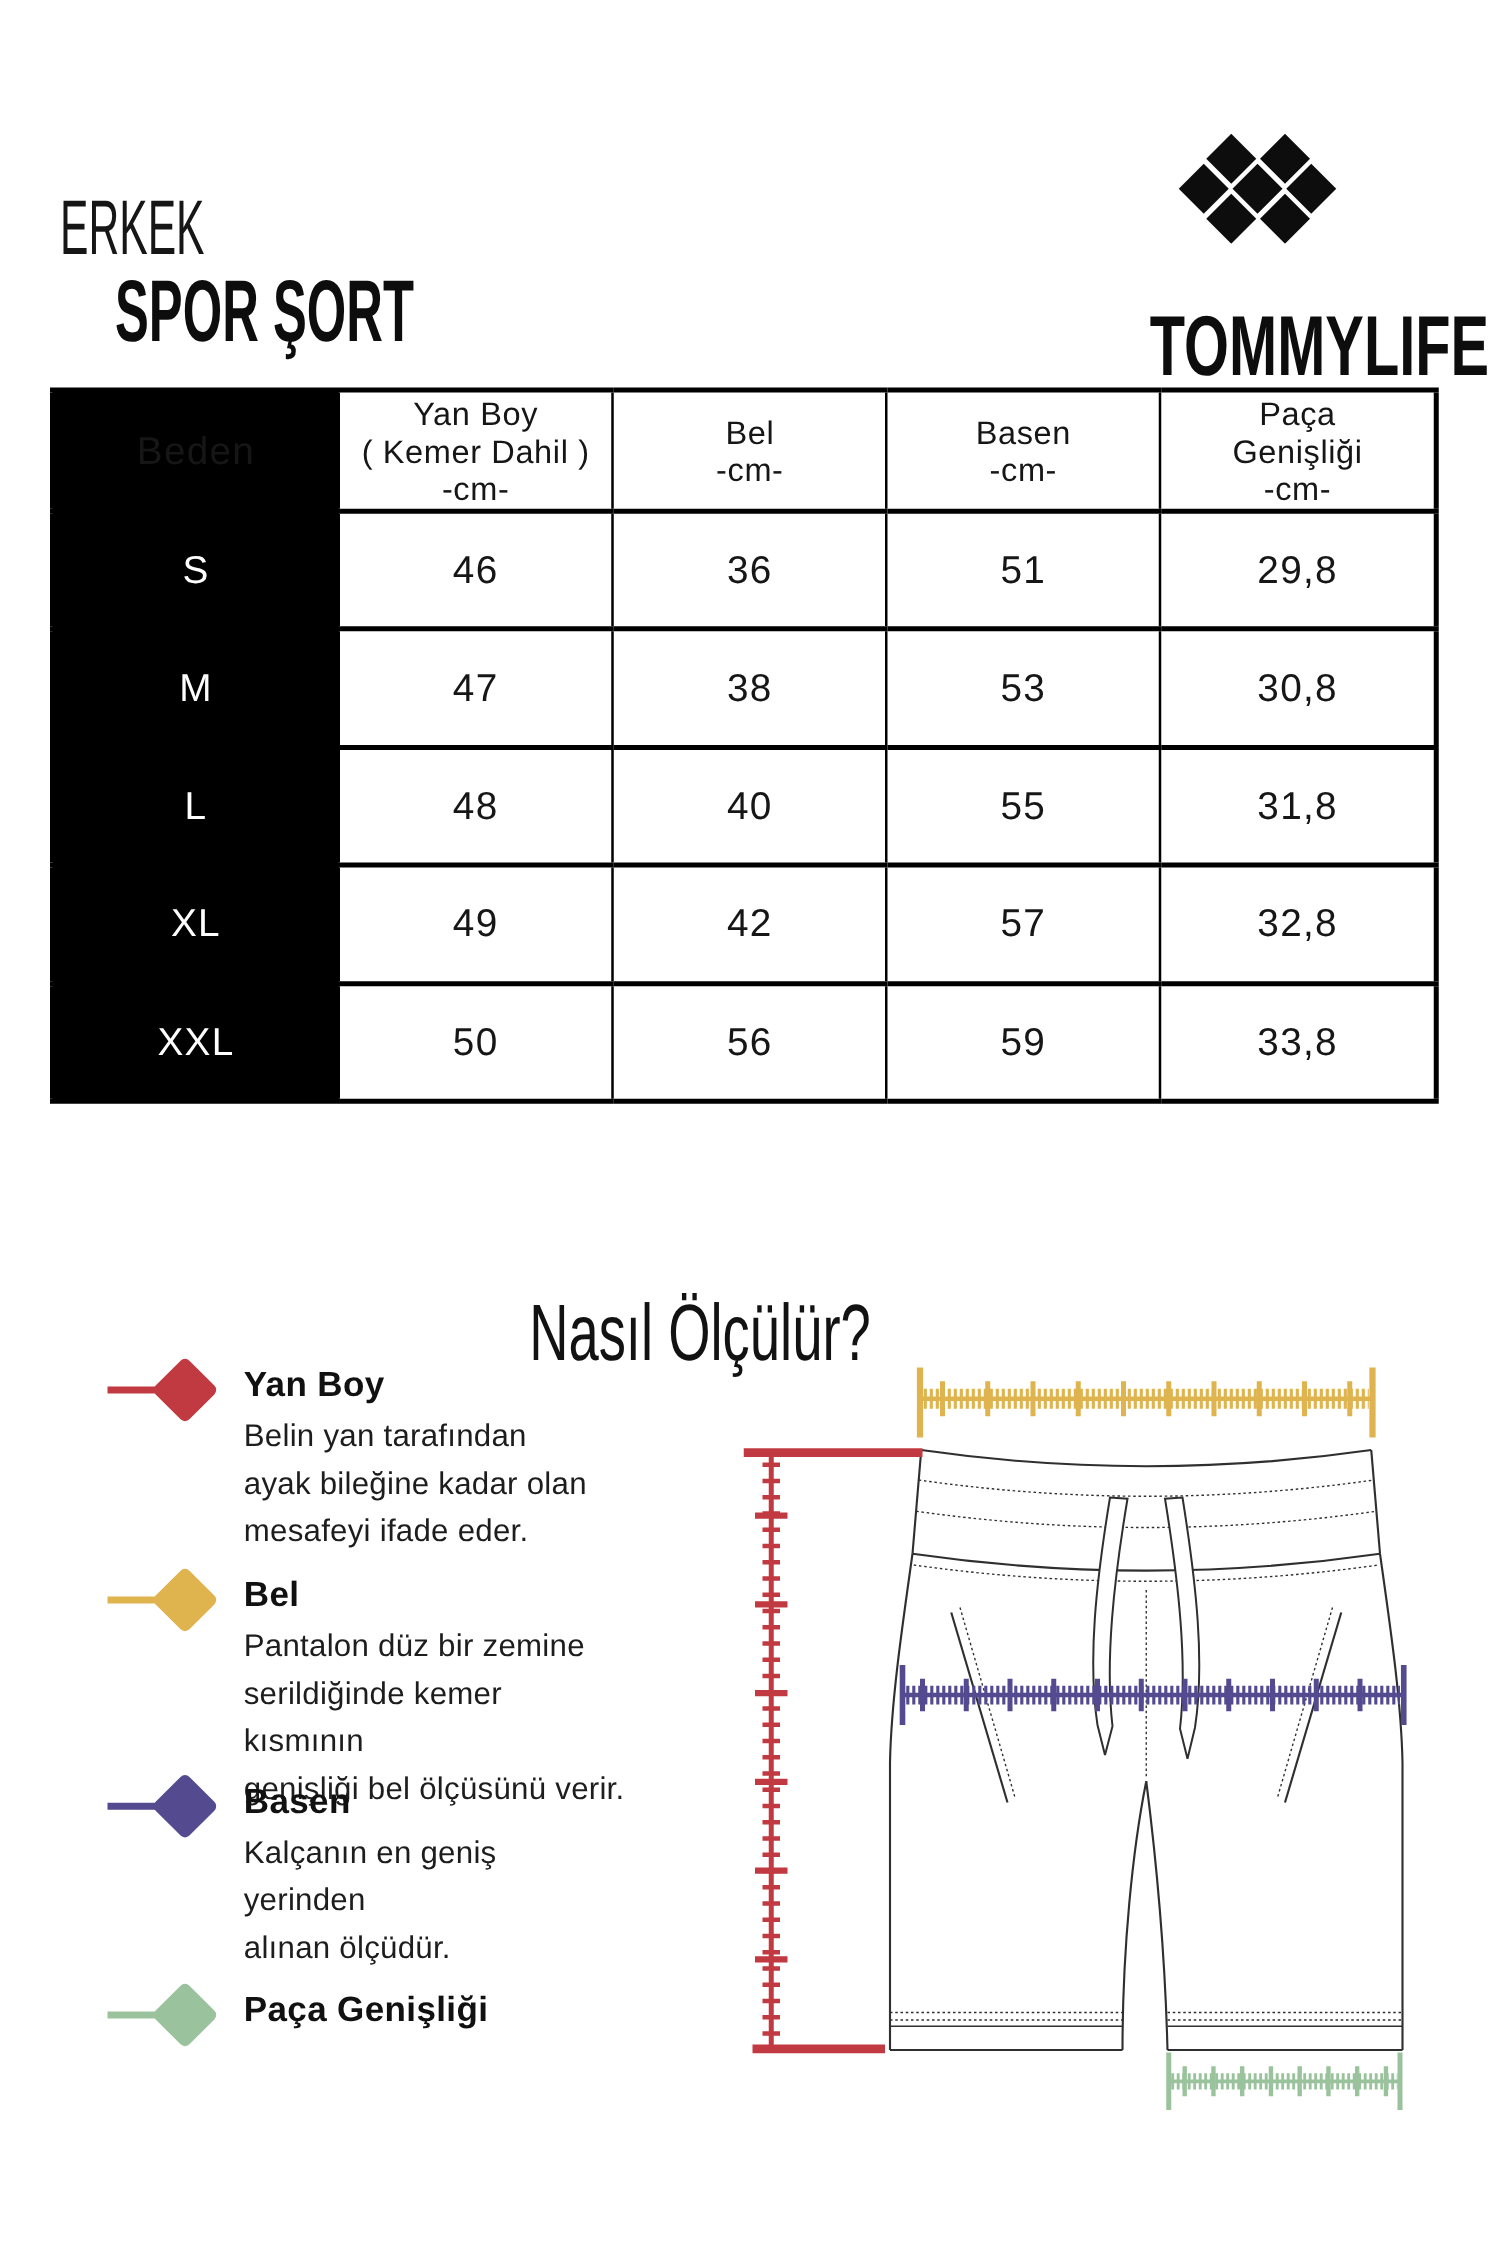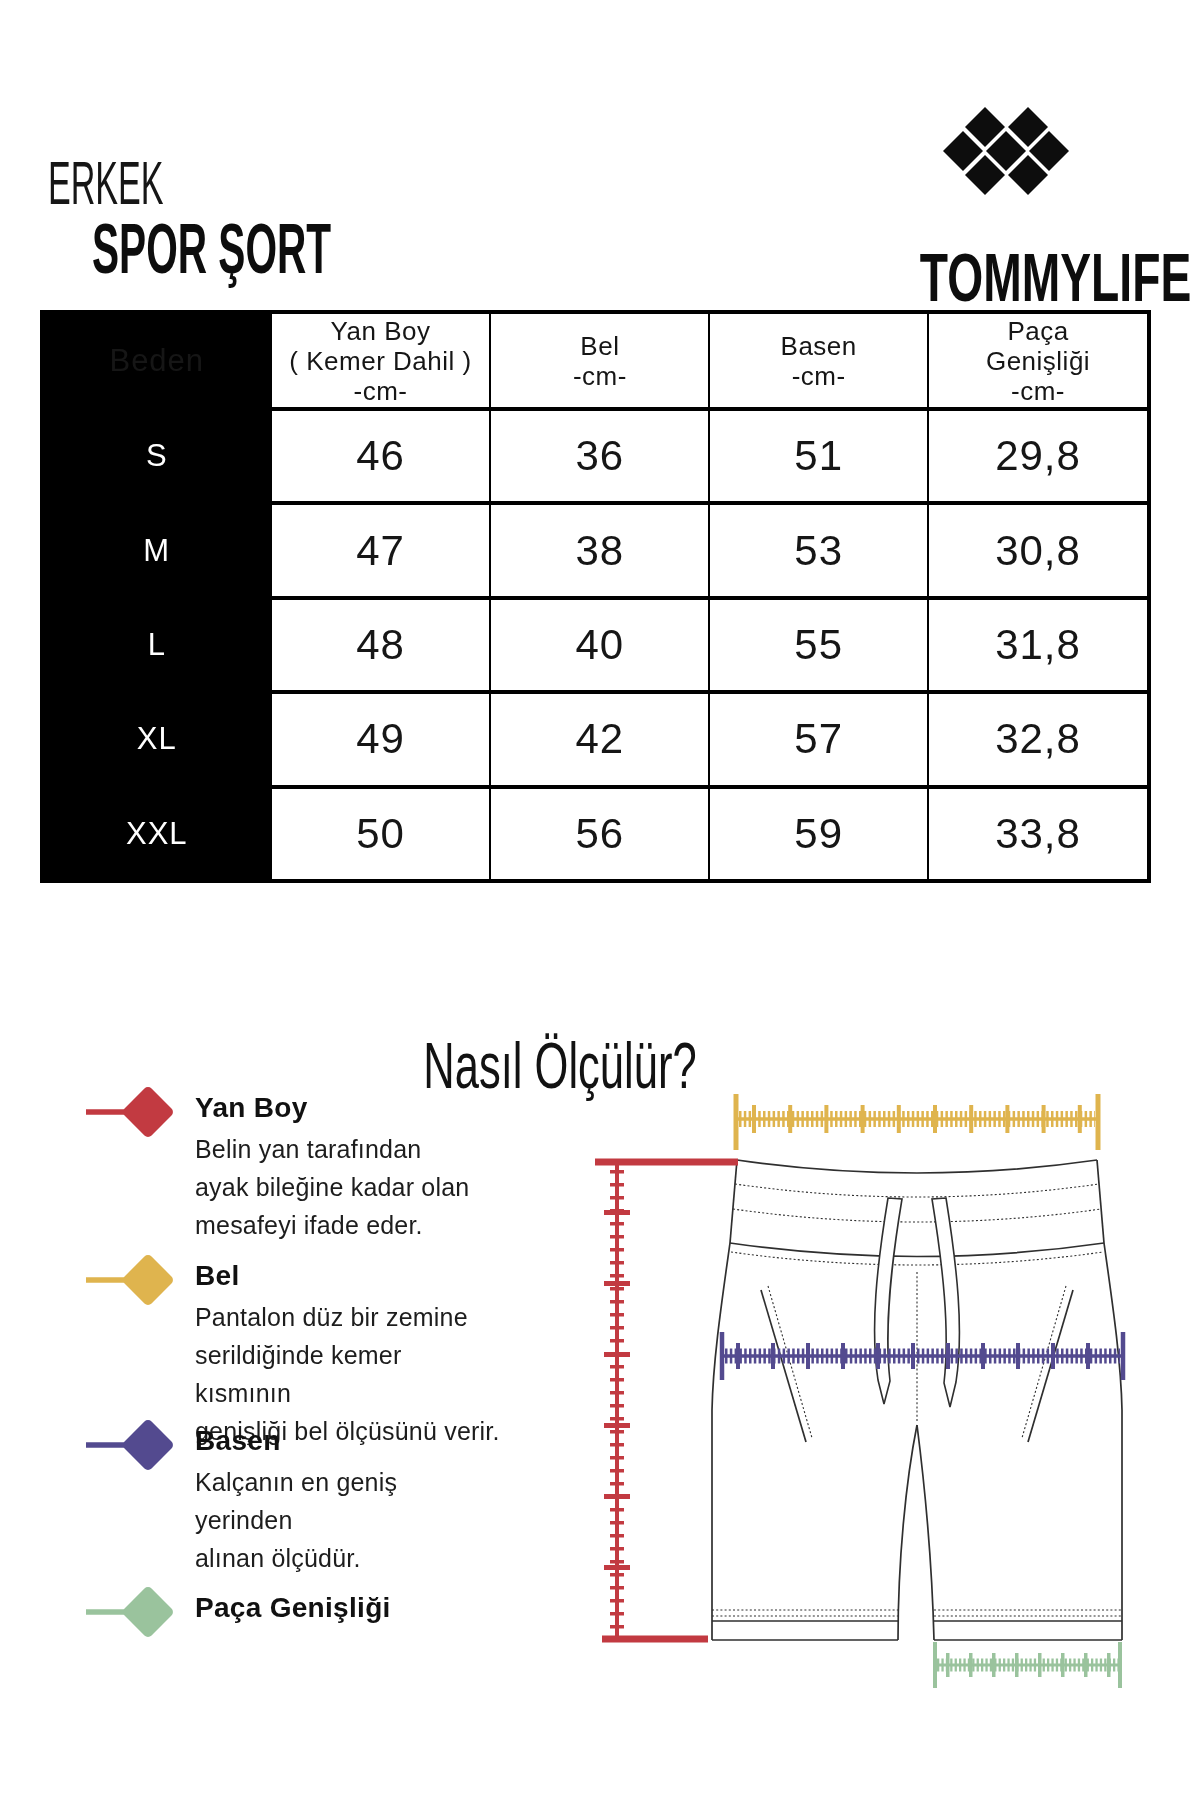--- a/index.html
+++ b/index.html
@@ -19,21 +19,21 @@
 
   
   #size-table-wrap{left:40px;top:310px;width:1111px;height:573px;}
   table.size{width:100%;height:100%;border-collapse:collapse;table-layout:fixed;}
   table.size td,table.size th{border:2px solid #000;border-top-width:4px;border-bottom-width:4px;
       text-align:center;vertical-align:middle;padding:0;}
   table.size{border:4px solid #000;}
   .c-size{background:#000;color:#fff;}
   th.hcell{font-weight:400;font-size:26px;line-height:30px;letter-spacing:.5px;color:#161616;}
   th.c-size{font-size:31px;letter-spacing:1px;font-weight:400;}
-  td.mcell{font-size:42px;letter-spacing:1px;color:#161616;}
+  td.mcell{font-size:31px;letter-spacing:1px;color:#161616;}
   td.c-size{font-size:31px;letter-spacing:1px;}
 
   
   #measure-title{left:0px;top:1030px;width:1120px;text-align:center;font-size:64px;line-height:1.15;font-weight:400;color:#121212;}
   #measure-title .cond-c{transform:scaleX(.68);}
 
   .legend-item{left:80px;width:420px;}
   .legend-icon{position:absolute;left:0;top:0;}
   .legend-text{margin-left:115px;}
   .legend-label{font-size:28px;font-weight:700;color:#111;padding-top:12px;letter-spacing:.3px;}

